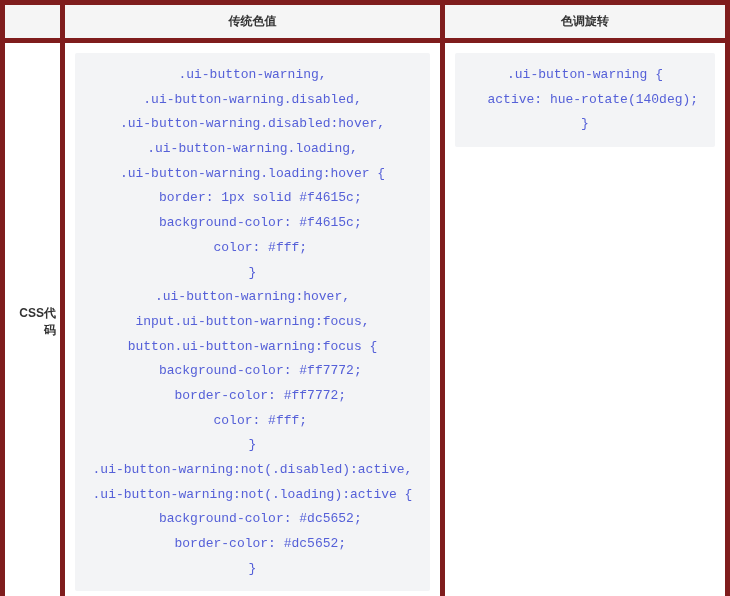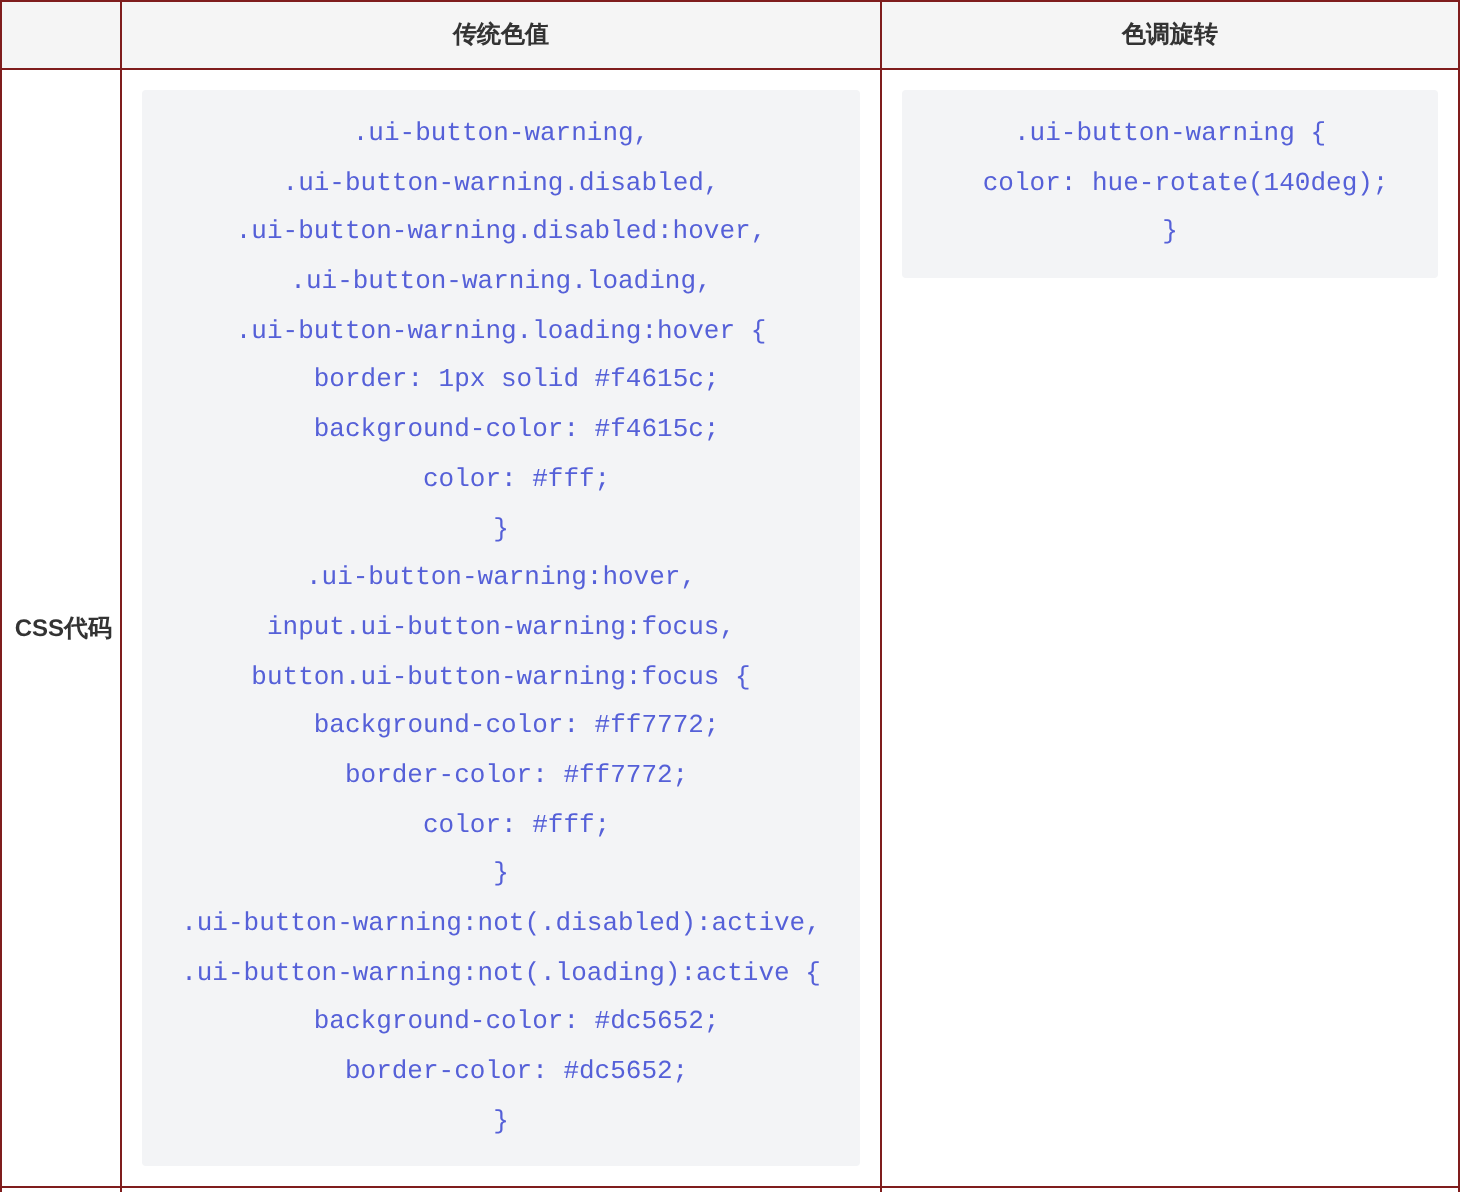--- a/index.html
+++ b/index.html
@@ -1,18 +1,18 @@
 <!DOCTYPE html>
 <html><head>
   <meta charset="utf-8">
   <style>
     * { box-sizing: border-box; margin: 0; padding: 0; }
     body { font-family: Arial, "Microsoft YaHei", sans-serif; font-size: 12px; background: #fff; width: 730px; }
     table { border-collapse: collapse; width: 100%; table-layout: fixed; }
-    th, td { border: 1px solid #7f1d1d; vertical-align: middle; }
+    th, td { border: 5px solid #7f1d1d; vertical-align: middle; }
     thead th { background: #f5f5f5; font-weight: bold; text-align: center; padding: 8px 6px; font-size: 12px; color: #333; }
     tbody th.rowhdr { background: #fff; font-weight: bold; text-align: right; padding: 8px 4px; font-size: 12px; color: #333; width: 60px; }
     td { padding: 10px; background: #fff; vertical-align: top; }
     pre.code { background: #f3f4f6; color: #5560d8; font-family: "Courier New", Consolas, monospace; font-size: 13px; line-height: 1.9; padding: 10px 12px; white-space: pre; overflow: hidden; border-radius: 2px; text-align: center; }
     td.result-cell { vertical-align: middle; padding: 10px; }
     .wrapper { position: relative; width: 730px; }
   </style>
 </head>
 <body>
 <div class="wrapper">
@@ -51,21 +51,21 @@
   color: #fff;
 }
 .ui-button-warning:not(.disabled):active,
 .ui-button-warning:not(.loading):active {
   background-color: #dc5652;
   border-color: #dc5652;
 }</pre>
       </td>
       <td>
         <pre class="code">.ui-button-warning {
-  color: hue-rotate(140deg);
+  active: hue-rotate(140deg);
 }</pre>
       </td>
     </tr>
     <tr>
       <th class="rowhdr">最终效果</th>
       <td class="result-cell">
         
       </td>
       <td class="result-cell">
         

